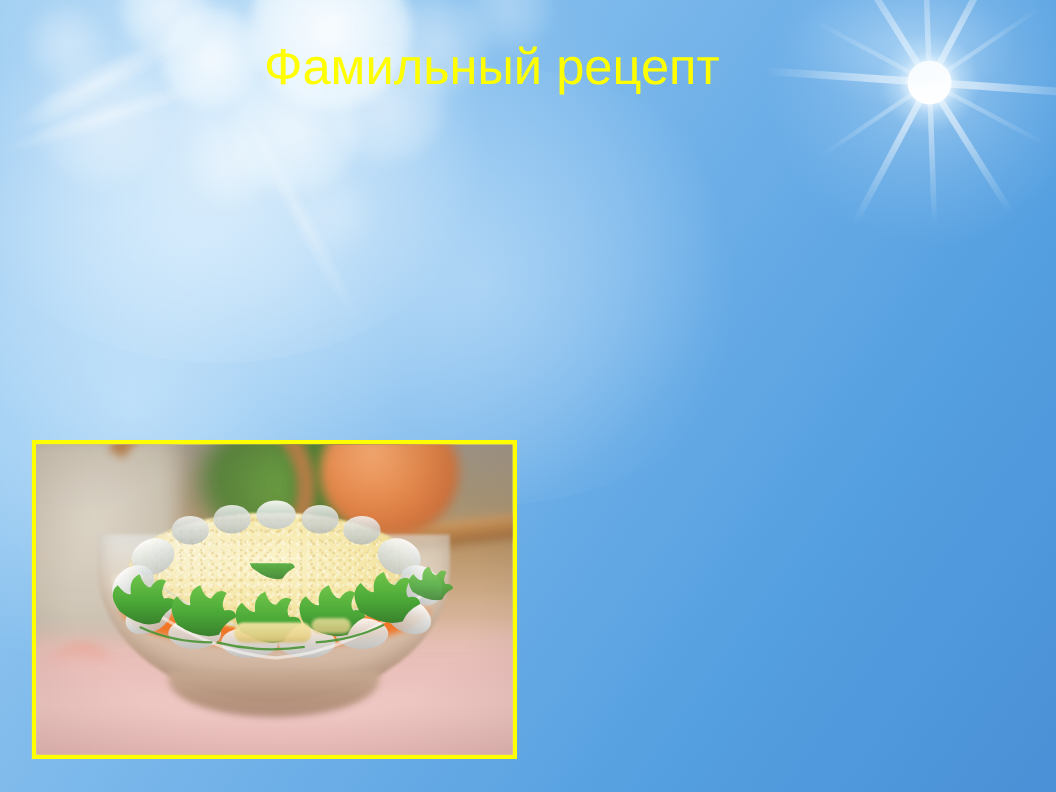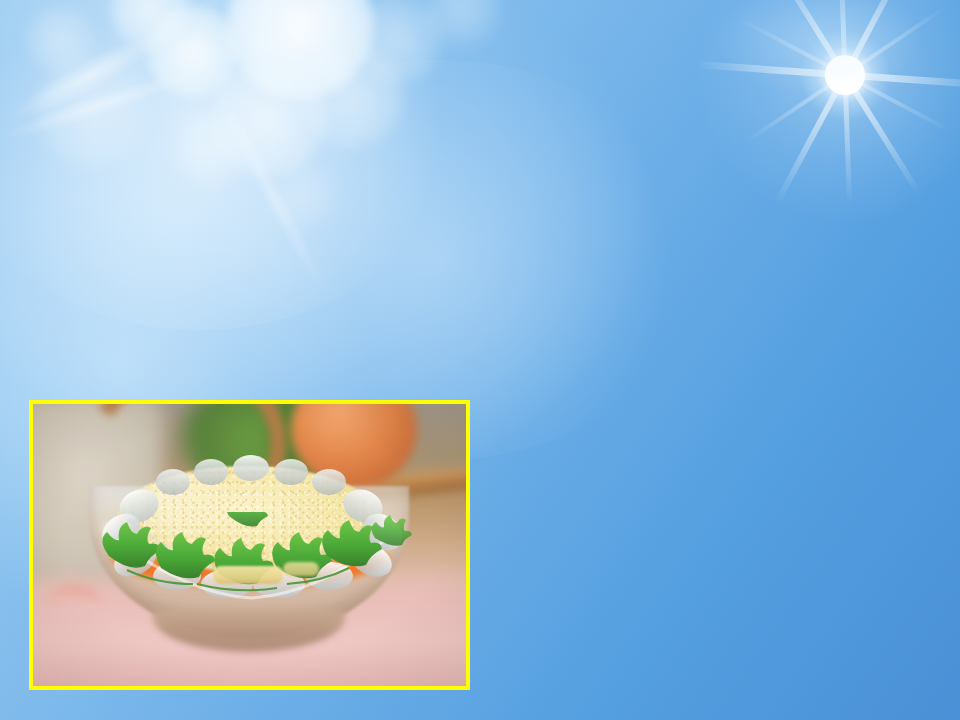--- a/index.html
+++ b/index.html
@@ -177,20 +177,21 @@
         </g>
         <circle cx="150" cy="150" r="46" fill="url(#coreGrad)"></circle>
         <circle cx="150" cy="150" r="20" fill="#ffffff" opacity="0.98"></circle>
       </svg>
     </div>
 
     <div class="haze" style="left:700px; top:-40px; width:300px; height:200px;
                 background: radial-gradient(ellipse 50% 40% at 40% 40%, rgba(210,236,255,0.30) 0%, rgba(210,236,255,0) 70%);"></div>
   </div>
 
+  <div id="title">Фамильный рецепт</div>
 
   <div id="photo-frame">
     <div id="photo">
 
       <div class="p" style="left:0; top:0; width:100%; height:100%;
                   background: linear-gradient(180deg, #9a9185 0%, #a08e6f 18%, #b58f62 34%, #c9a581 48%, #ddb9a6 62%, #e8c2bc 76%, #e3b6b2 100%);"></div>
 
       <div class="p" style="left:-20px; top:-10px; width:150px; height:190px; border-radius:16px;
                   background: radial-gradient(ellipse at 45% 40%, #ded8cd 0%, #cbc4b6 55%, #b6ad9d 100%);
                   filter: blur(9px); opacity:0.95;"></div>

